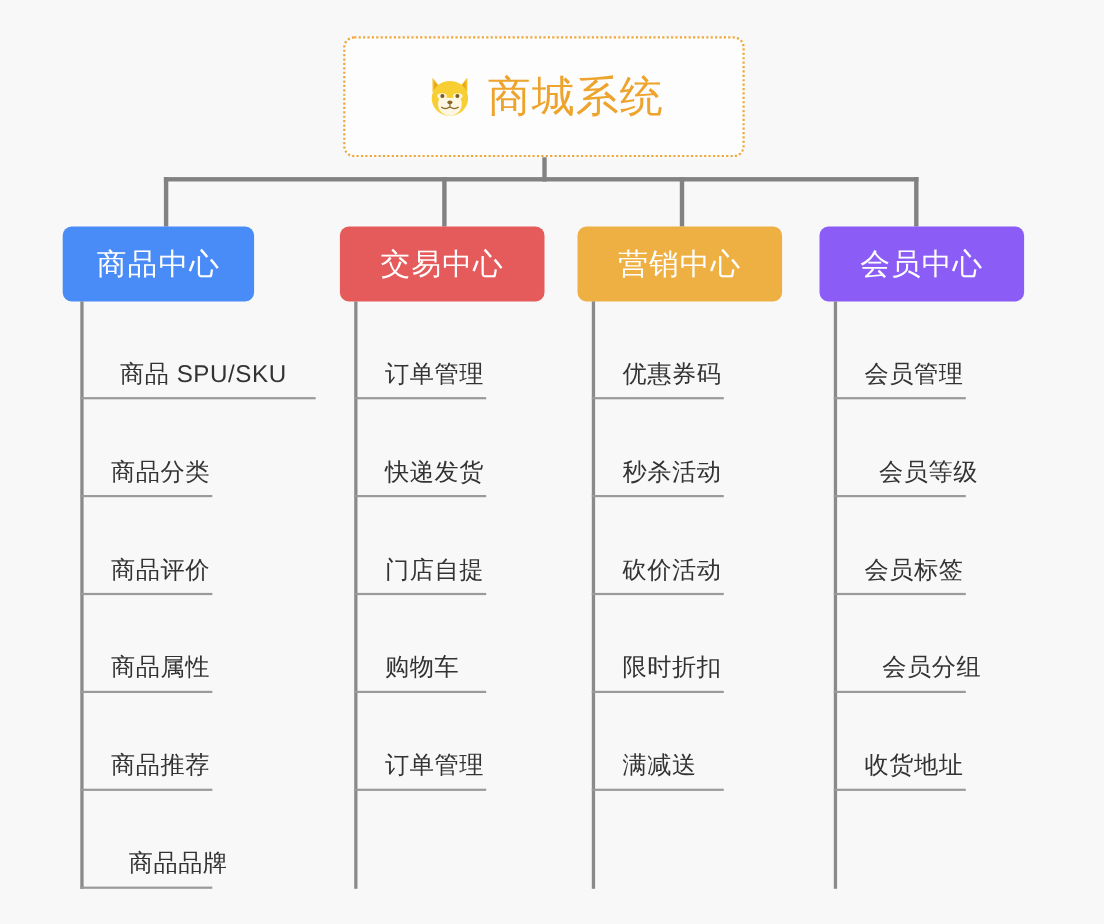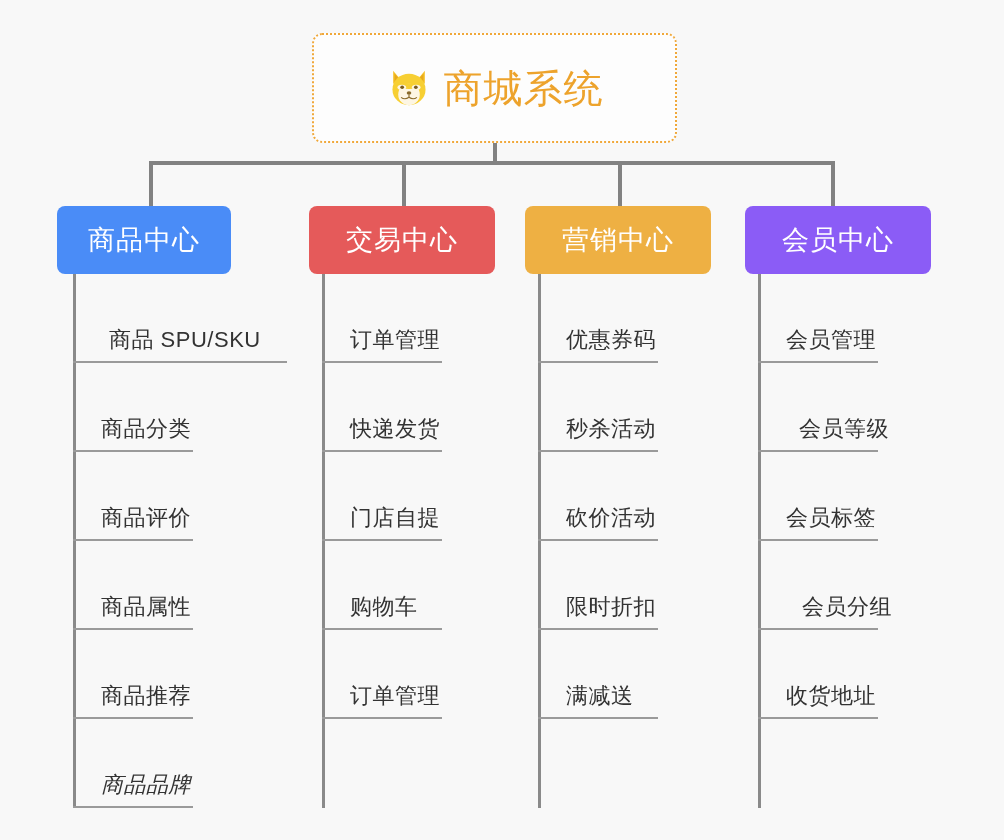--- a/index.html
+++ b/index.html
@@ -182,21 +182,21 @@
           </li>
           <li class="leaf">
             <span class="leaf-label" style="left: 44px;">商品属性</span>
             <div class="leaf-rule" style="left: 16px; width: 120px;"></div>
           </li>
           <li class="leaf">
             <span class="leaf-label" style="left: 44px;">商品推荐</span>
             <div class="leaf-rule" style="left: 16px; width: 120px;"></div>
           </li>
           <li class="leaf">
-            <span class="leaf-label" style="left: 44px; font-style: italic;">商品品牌</span>
+            <span class="leaf-label" style="left: 60px;">商品品牌</span>
             <div class="leaf-rule" style="left: 16px; width: 120px;"></div>
           </li>
         </ul>
       </div>
     </div>
   <div class="column" id="col-1" style="left: 309px; width: 186px;">
       <div class="cat-header" style="background: rgb(229, 90, 90); width: 186px;">
         <span>交易中心</span>
       </div>
       <div class="branch">

